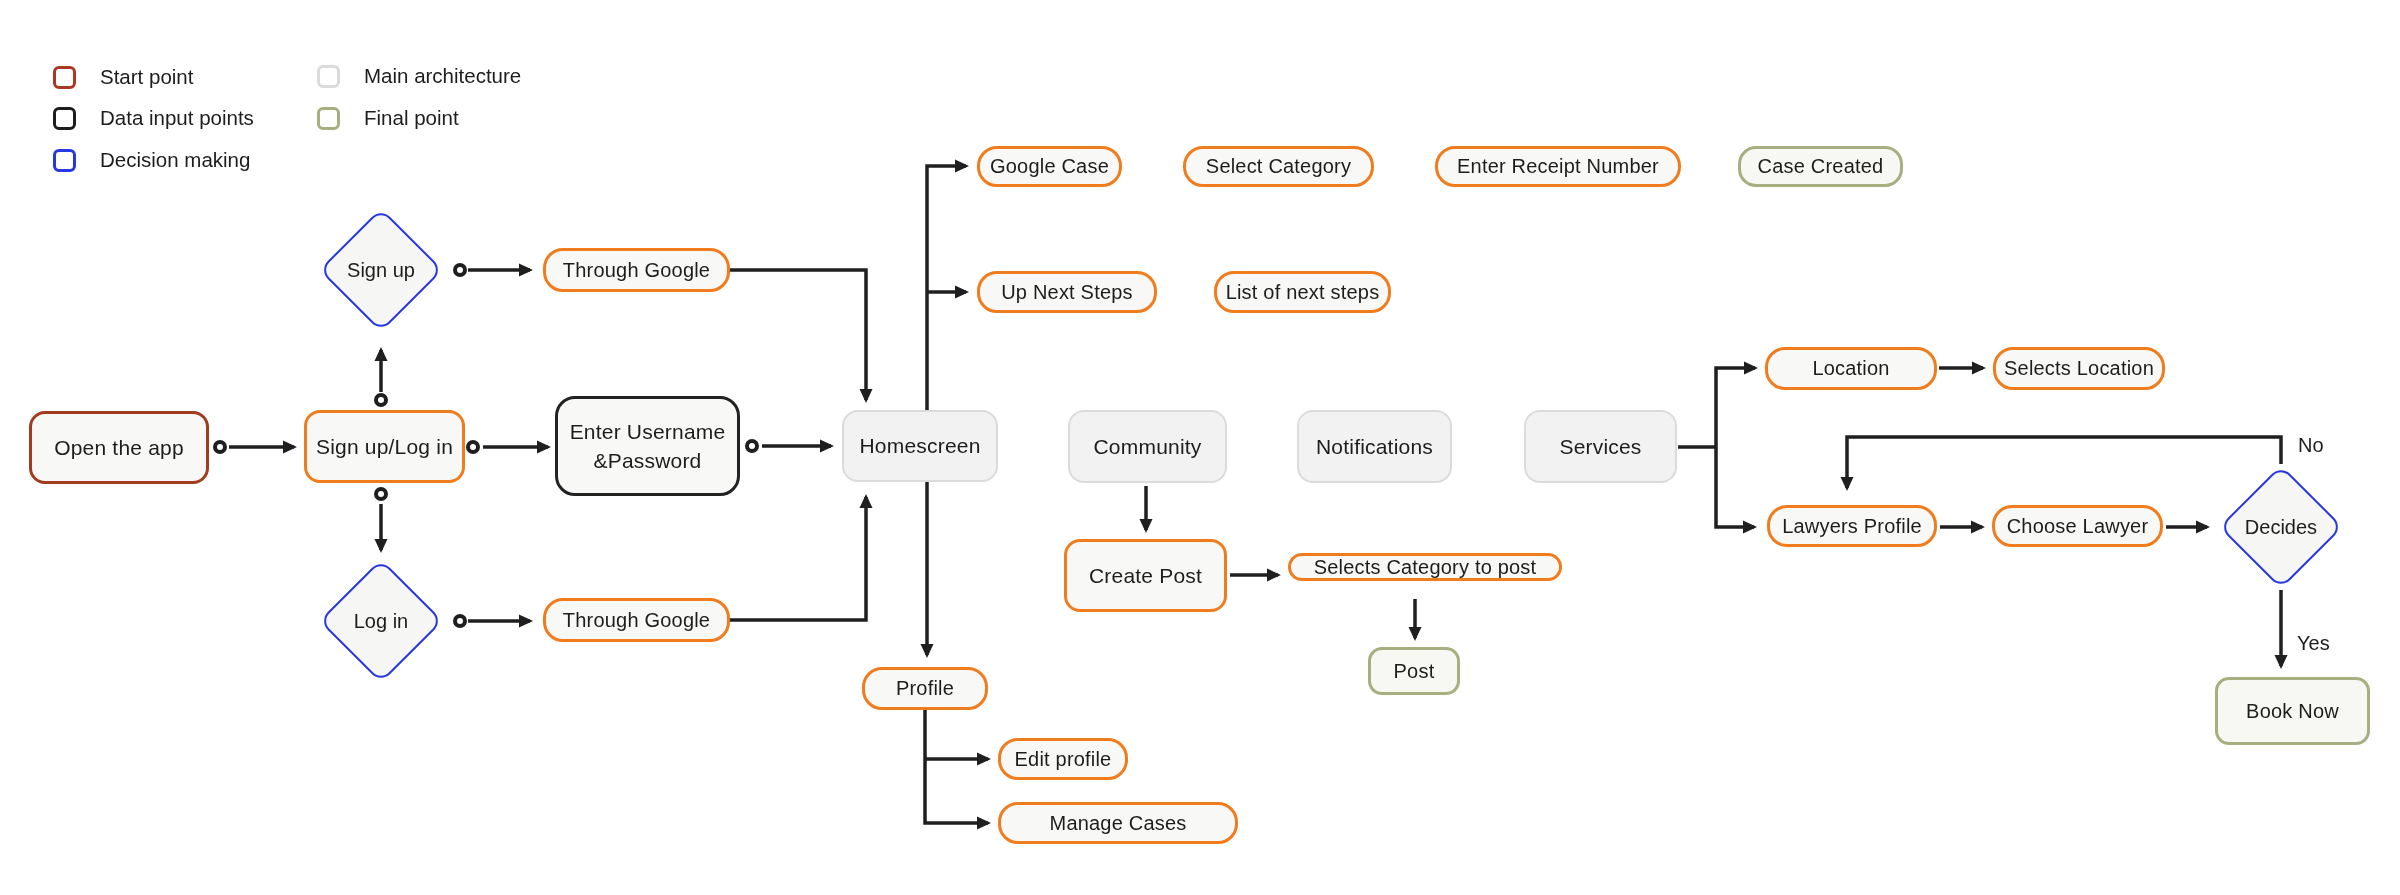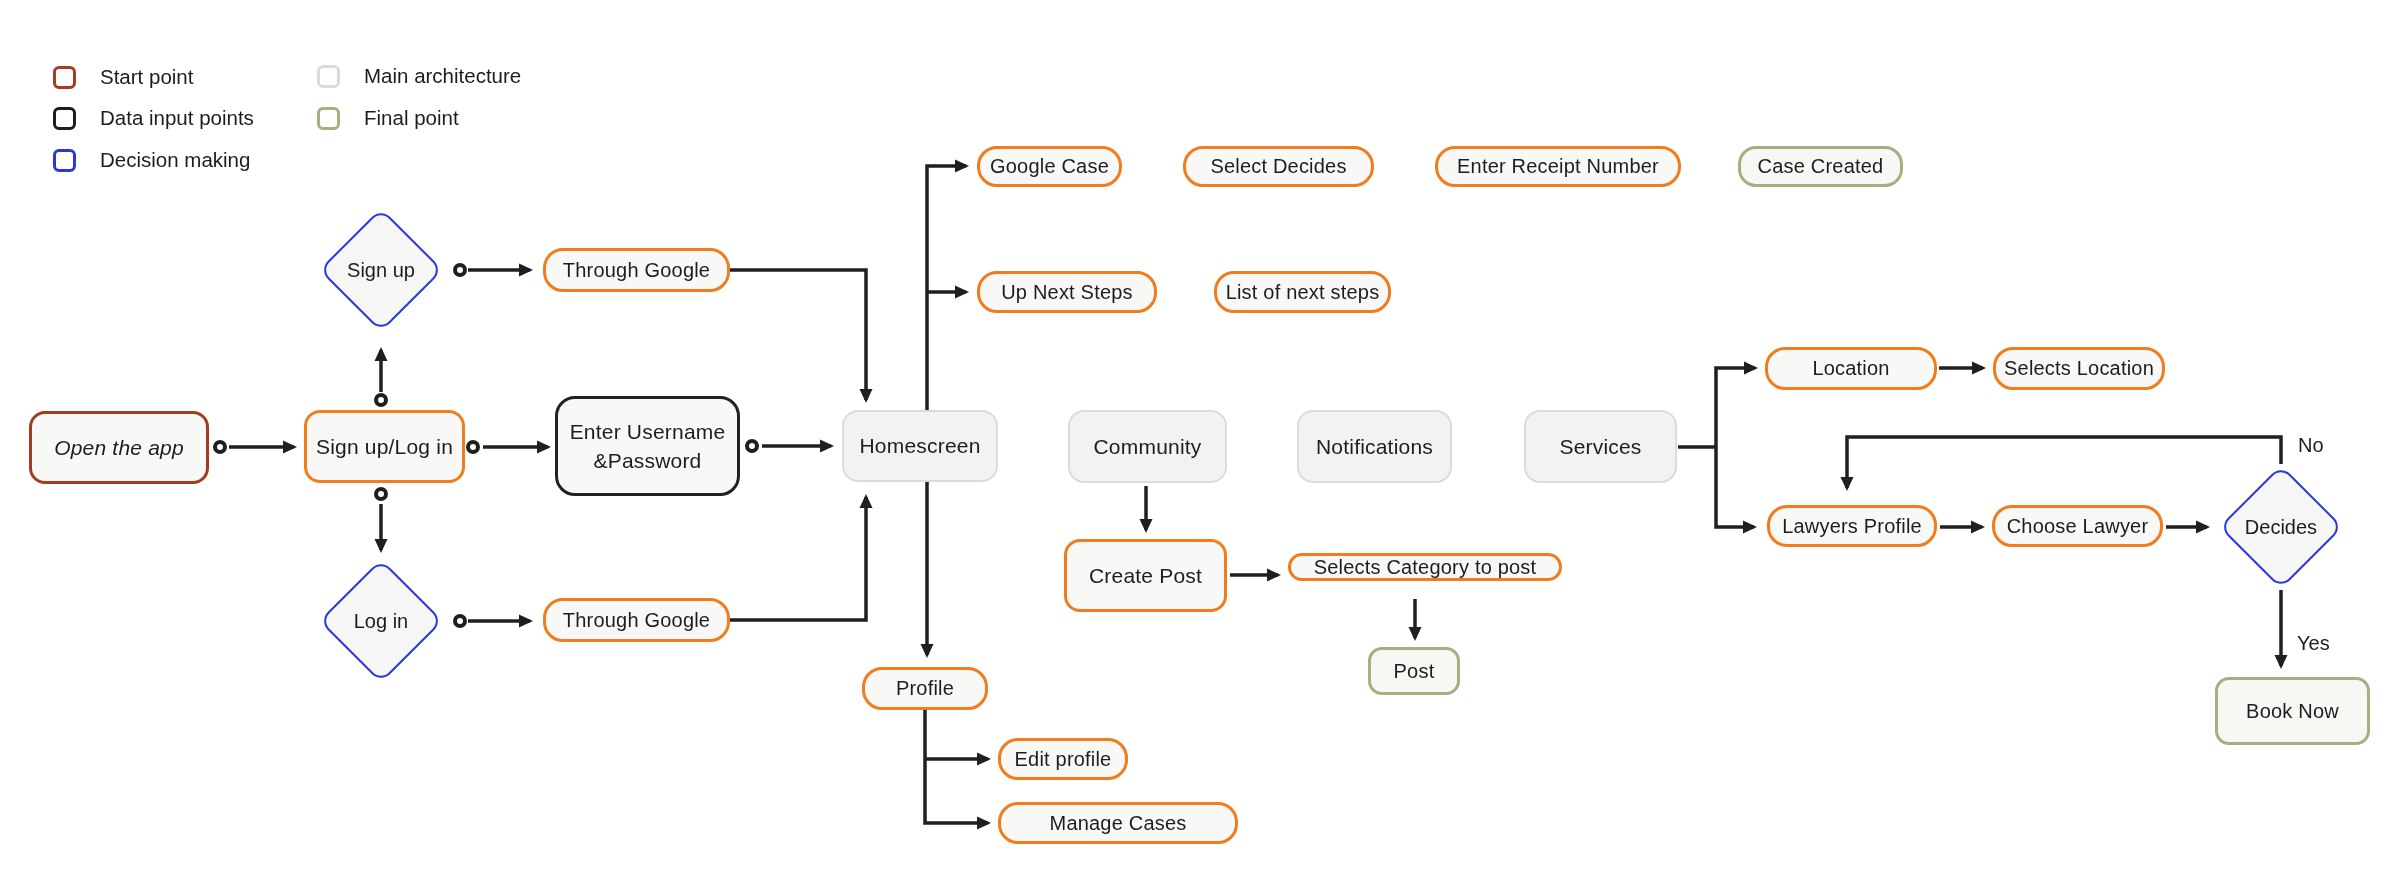--- a/index.html
+++ b/index.html
@@ -1,21 +1,21 @@
 <!DOCTYPE html>
 <html><head>
 <meta charset="utf-8">
 <style>
   html,body{margin:0;padding:0;background:#ffffff;}
   body{width:2400px;height:895px;overflow:hidden;font-family:"Liberation Sans",sans-serif;}
   .canvas{position:relative;width:2400px;height:895px;background:#ffffff;padding-left:44px;}
   svg.edges{position:absolute;left:0;top:0;z-index:1;}
   .node{position:absolute;box-sizing:border-box;display:flex;align-items:center;justify-content:center;
         text-align:center;font-weight:500;color:#1d1d1d;background:#f8f8f6;z-index:2;font-size:20px;letter-spacing:.2px;}
-  .start{border:3.5px solid #a13c20;border-radius:16px;font-size:21px;font-style:italic;}
+  .start{border:3.5px solid #a13c20;border-radius:16px;font-size:21px;}
   .action{border:3px solid #f07c1d;border-radius:16px;font-size:21px;}
   .pill{border:3px solid #f07c1d;border-radius:20px;}
   .input{border:3.5px solid #222222;border-radius:20px;flex-direction:column;font-size:21px;line-height:1.4;}
   .main{border:2px solid #dbdbdb;background:#f2f2f2;border-radius:16px;font-size:21px;}
   .final{border:3px solid #a9ae80;background:#f7f7f3;border-radius:16px;}
   .diamond{position:absolute;display:flex;align-items:center;justify-content:center;z-index:2;}
   .diamond::before{content:"";position:absolute;inset:18px;background:#f6f6f4;border:2.5px solid #2838e0;
         border-radius:13px;transform:rotate(45deg);}
   .diamond span{position:relative;font-size:20px;font-weight:500;color:#1d1d1d;}
   .legend-item{position:absolute;display:flex;align-items:center;gap:24px;z-index:2;}
@@ -141,21 +141,21 @@
 
   <div class="node main" style="left:1524px;top:410px;width:153px;height:73px">
     <span>Services</span>
   </div>
 
   <div class="node pill" style="left:977px;top:146px;width:145px;height:41px">
     <span>Google Case</span>
   </div>
 
   <div class="node pill" style="left:1183px;top:146px;width:191px;height:41px">
-    <span>Select Decides</span>
+    <span>Select Category</span>
   </div>
 
   <div class="node pill" style="left:1435px;top:146px;width:246px;height:41px">
     <span>Enter Receipt Number</span>
   </div>
 
   <div class="node final" style="left:1738px;top:146px;width:165px;height:41px;border-radius:18px">
     <span>Case Created</span>
   </div>
 

